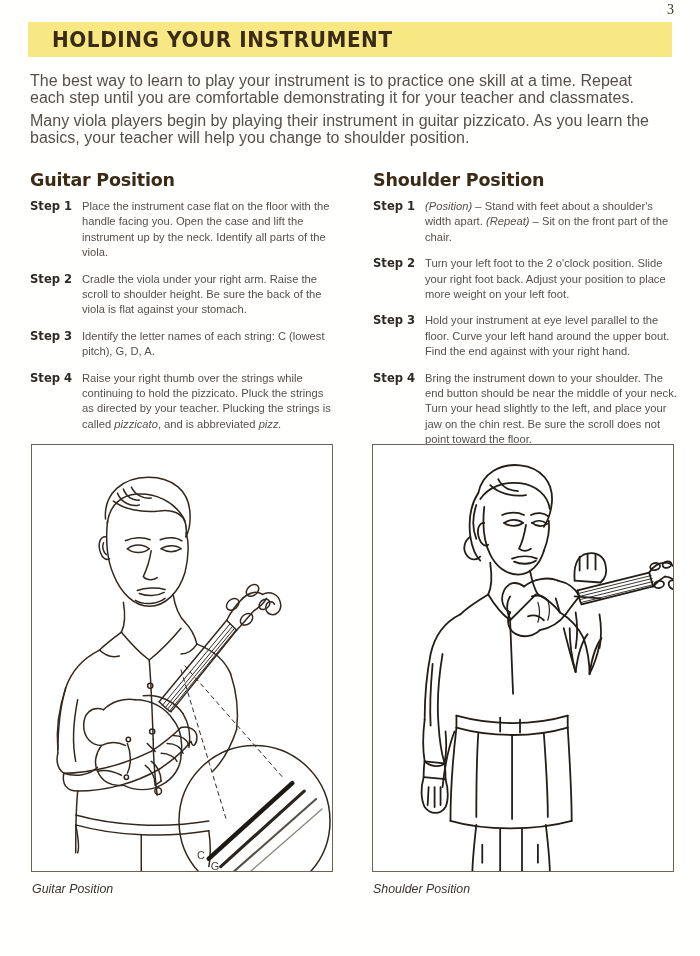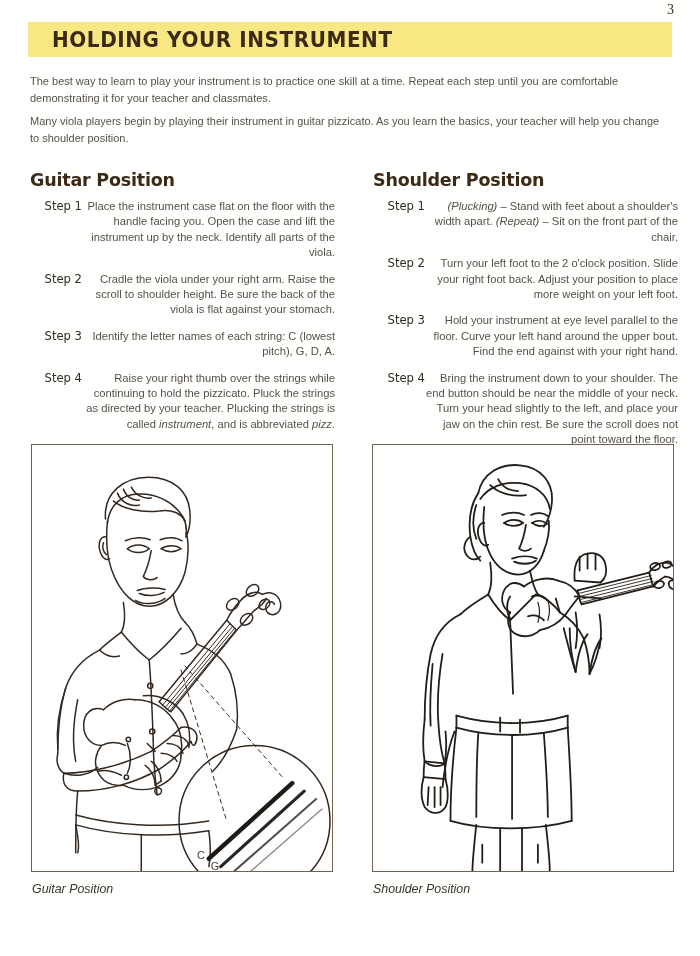--- a/index.html
+++ b/index.html
@@ -52,21 +52,21 @@
     transform: scaleX(0.93);
     transform-origin: left center;
     white-space: nowrap;
   }
 
   
   .intro {
     position: absolute;
     left: 30px;
     width: 640px;
-    font-size: 11px;
+    font-size: 16px;
     line-height: 16.5px;
     color: #55504c;
   }
   .intro.p1 { top: 73px; }
   .intro.p2 { top: 113px; }
 
   
   .col {
     position: absolute;
     top: 170px;
@@ -86,33 +86,31 @@
 
   .step {
     display: flex;
     align-items: flex-start;
     margin-bottom: 11px;
   }
   .step-label {
     flex: 0 0 auto;
     width: 52px;
     font-family: "DejaVu Sans", sans-serif;
-    font-weight: normal;
+    font-weight: bold;
     font-size: 11.6px;
     color: #2e2a26;
     line-height: 15.4px;
     white-space: nowrap;
-    text-align: right;
   }
   .step-body {
     flex: 1 1 auto;
     font-size: 11.2px;
     line-height: 15.4px;
     color: #55504c;
-    text-align: right;
   }
   .step-body i { font-style: italic; }
 
   
   .figure {
     position: absolute;
     top: 444px;
     width: 302px;
     height: 428px;
     border: 1.3px solid #6e6155;
@@ -167,30 +165,30 @@
       <div class="step-body">Cradle the viola under your right arm.  Raise the scroll to shoulder height.  Be sure the back of the viola is flat against your stomach.</div>
     </div>
 
     <div class="step">
       <div class="step-label">Step 3</div>
       <div class="step-body">Identify the letter names of each string: C (lowest pitch), G, D, A.</div>
     </div>
 
     <div class="step">
       <div class="step-label">Step 4</div>
-      <div class="step-body"><span>Raise your right thumb over the strings while continuing to hold the pizzicato.  Pluck the strings as directed by your teacher.  Plucking the strings is called </span><i>instrument</i><span>, and is abbreviated </span><i>pizz.</i></div>
+      <div class="step-body"><span>Raise your right thumb over the strings while continuing to hold the pizzicato.  Pluck the strings as directed by your teacher.  Plucking the strings is called </span><i>pizzicato</i><span>, and is abbreviated </span><i>pizz.</i></div>
     </div>
   </div>
 
   <div class="col right">
     <div class="col-heading">Shoulder Position</div>
 
     <div class="step">
       <div class="step-label">Step 1</div>
-      <div class="step-body"><i>(Plucking)</i><span> – Stand with feet about a shoulder's width apart.  </span><i>(Repeat)</i><span> – Sit on the front part of the chair.</span></div>
+      <div class="step-body"><i>(Position)</i><span> – Stand with feet about a shoulder's width apart.  </span><i>(Repeat)</i><span> – Sit on the front part of the chair.</span></div>
     </div>
 
     <div class="step">
       <div class="step-label">Step 2</div>
       <div class="step-body">Turn your left foot to the 2 o'clock position.  Slide your right foot back.  Adjust your position to place more weight on your left foot.</div>
     </div>
 
     <div class="step">
       <div class="step-label">Step 3</div>
       <div class="step-body">Hold your instrument at eye level parallel to the floor.  Curve your left hand around the upper bout.  Find the end against with your right hand.</div>

